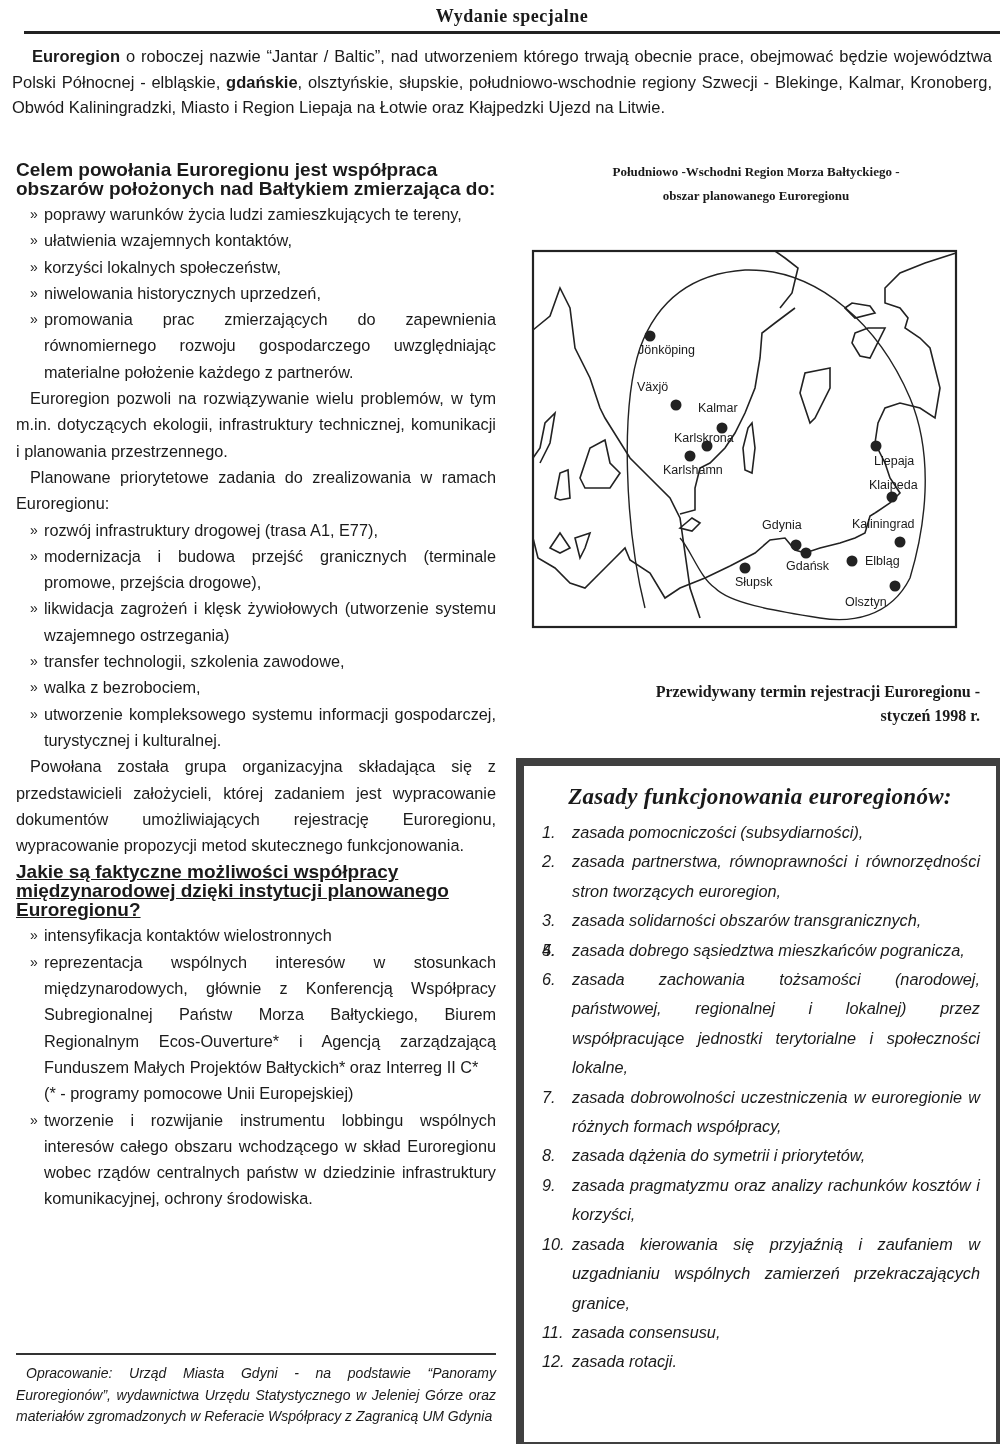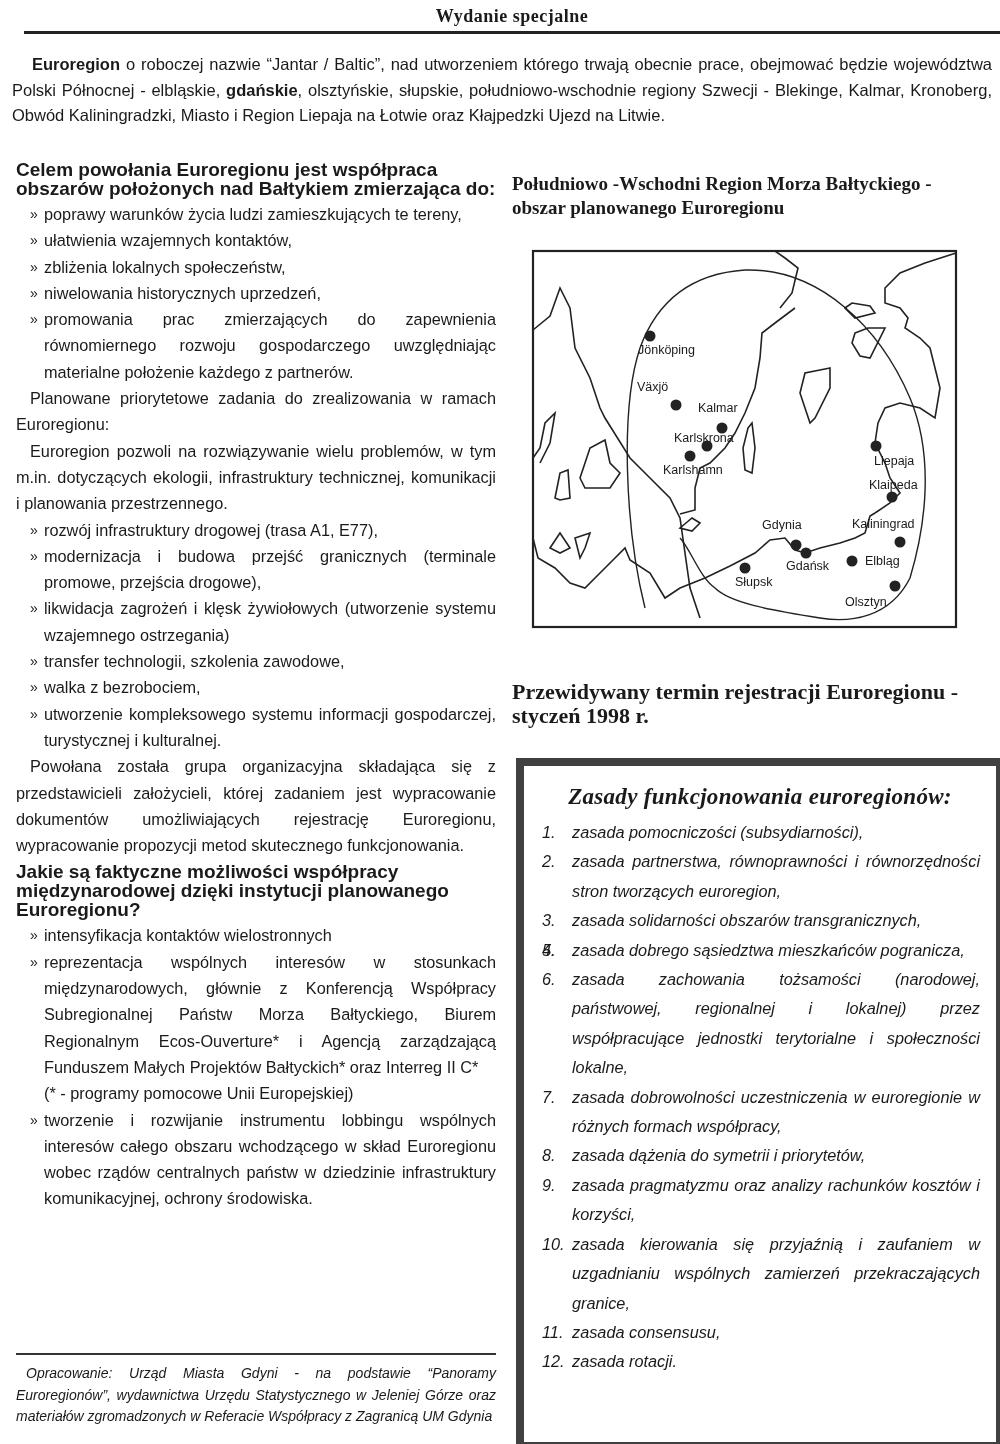--- a/index.html
+++ b/index.html
@@ -13,21 +13,21 @@
   }
   .page-header .title {
     position: absolute; left: 0; right: 0; top: 6px; text-align: center;
     font-family: "Liberation Serif", serif; font-weight: bold; font-size: 18px;
     letter-spacing: 0.5px;
   }
   .page-header .rule {
     position: absolute; left: 12px; right: 0; top: 31px; height: 3px; background: #222;
   }
   .intro {
-    position: absolute; left: 12px; top: 52px; width: 980px;
+    position: absolute; left: 12px; top: 44px; width: 980px;
     font-size: 16.5px; line-height: 25.5px; text-align: justify;
   }
   .intro p { margin: 0; text-indent: 20px; }
   .intro b { font-weight: bold; }
 
   .left-col {
     position: absolute; left: 16px; top: 160px; width: 480px;
     font-size: 16.3px; line-height: 26.3px;
   }
   .left-col .heading {
@@ -35,44 +35,44 @@
   }
   .left-col .para { margin: 0; text-indent: 14px; text-align: justify; }
   .bullets { margin: 0; padding: 0; list-style: none; }
   .bullets li {
     position: relative; padding-left: 28px; text-align: justify;
   }
   .bullets li .mark {
     position: absolute; left: 14px; top: 0; font-size: 14px;
   }
   .footnote-line { padding-left: 28px; }
-  .left-col .heading2 { margin-top: 4px; }
+  .left-col .heading2 { margin-top: 4px; text-decoration: underline; }
 
   .source {
     position: absolute; left: 16px; top: 1353px; width: 480px;
     border-top: 2px solid #333; padding-top: 8px;
     font-style: italic; font-size: 14px; line-height: 21.5px; text-align: justify;
   }
   .source span { display: block; text-indent: 10px; }
 
   .map-title {
-    position: absolute; left: 512px; top: 172px; width: 488px; text-align: left;
-    font-family: "Liberation Serif", serif; font-weight: bold; font-size: 19px;
+    position: absolute; left: 512px; top: 160px; width: 488px; text-align: center;
+    font-family: "Liberation Serif", serif; font-weight: bold; font-size: 13px;
     line-height: 24px;
   }
   .map-box {
     position: absolute; left: 530px; top: 248px; width: 430px; height: 390px;
   }
   .map-box svg { width: 430px; height: 390px; display: block; }
   .map-label {
     font-family: "Liberation Sans", sans-serif; font-size: 12.5px; fill: #1a1a1a;
   }
   .reg-date {
-    position: absolute; left: 512px; top: 680px; width: 488px; text-align: left;
-    font-family: "Liberation Serif", serif; font-weight: bold; font-size: 22px;
+    position: absolute; left: 492px; top: 680px; width: 488px; text-align: right;
+    font-family: "Liberation Serif", serif; font-weight: bold; font-size: 16px;
     line-height: 24px;
   }
   .rules-box {
     position: absolute; left: 516px; top: 758px; width: 472px; height: 676px;
     border: 8px solid #404040;
     font-style: italic;
   }
   .rules-box .box-title {
     margin: 18px 0 8px 0; text-align: center;
     font-family: "Liberation Serif", serif; font-weight: bold; font-size: 23px;
@@ -93,26 +93,26 @@
 
 <div class="intro">
   <p><b>Euroregion</b><span> o roboczej nazwie “Jantar / Baltic”, nad utworzeniem którego trwają obecnie prace, obejmować będzie województwa Polski Północnej - elbląskie, </span><b>gdańskie</b><span>, olsztyńskie, słupskie, południowo-wschodnie regiony Szwecji - Blekinge, Kalmar, Kronoberg, Obwód Kaliningradzki, Miasto i Region Liepaja na Łotwie oraz Kłajpedzki Ujezd na Litwie.</span></p>
 </div>
 
 <div class="left-col">
   <div class="heading">Celem powołania Euroregionu jest współpraca obszarów położonych nad Bałtykiem zmierzająca do:</div>
   <ul class="bullets">
     <li><span class="mark">»</span><span>poprawy warunków życia ludzi zamieszkujących te tereny,</span></li>
     <li><span class="mark">»</span><span>ułatwienia wzajemnych kontaktów,</span></li>
-    <li><span class="mark">»</span><span>zbliżenia lokalnych społeczeństw,</span></li>
+    <li><span class="mark">»</span><span>korzyści lokalnych społeczeństw,</span></li>
     <li><span class="mark">»</span><span>niwelowania historycznych uprzedzeń,</span></li>
     <li><span class="mark">»</span><span>promowania prac zmierzających do zapewnienia równomiernego rozwoju gospodarczego uwzględniając materialne położenie każdego z partnerów.</span></li>
   </ul>
+  <p class="para">Euroregion pozwoli na rozwiązywanie wielu problemów, w tym m.in. dotyczących ekologii, infrastruktury technicznej, komunikacji i planowania przestrzennego.</p>
   <p class="para">Planowane priorytetowe zadania do zrealizowania w ramach Euroregionu:</p>
-  <p class="para">Euroregion pozwoli na rozwiązywanie wielu problemów, w tym m.in. dotyczących ekologii, infrastruktury technicznej, komunikacji i planowania przestrzennego.</p>
   <ul class="bullets">
     <li><span class="mark">»</span><span>rozwój infrastruktury drogowej (trasa A1, E77),</span></li>
     <li><span class="mark">»</span><span>modernizacja i budowa przejść granicznych (terminale promowe, przejścia drogowe),</span></li>
     <li><span class="mark">»</span><span>likwidacja zagrożeń i klęsk żywiołowych (utworzenie systemu wzajemnego ostrzegania)</span></li>
     <li><span class="mark">»</span><span>transfer technologii, szkolenia zawodowe,</span></li>
     <li><span class="mark">»</span><span>walka z bezrobociem,</span></li>
     <li><span class="mark">»</span><span>utworzenie kompleksowego systemu informacji gospodarczej, turystycznej i kulturalnej.</span></li>
   </ul>
   <p class="para">Powołana została grupa organizacyjna składająca się z przedstawicieli założycieli, której zadaniem jest wypracowanie dokumentów umożliwiających rejestrację Euroregionu, wypracowanie propozycji metod skutecznego funkcjonowania.</p>
   <div class="heading heading2">Jakie są faktyczne możliwości współpracy międzynarodowej dzięki instytucji planowanego Euroregionu?</div>

